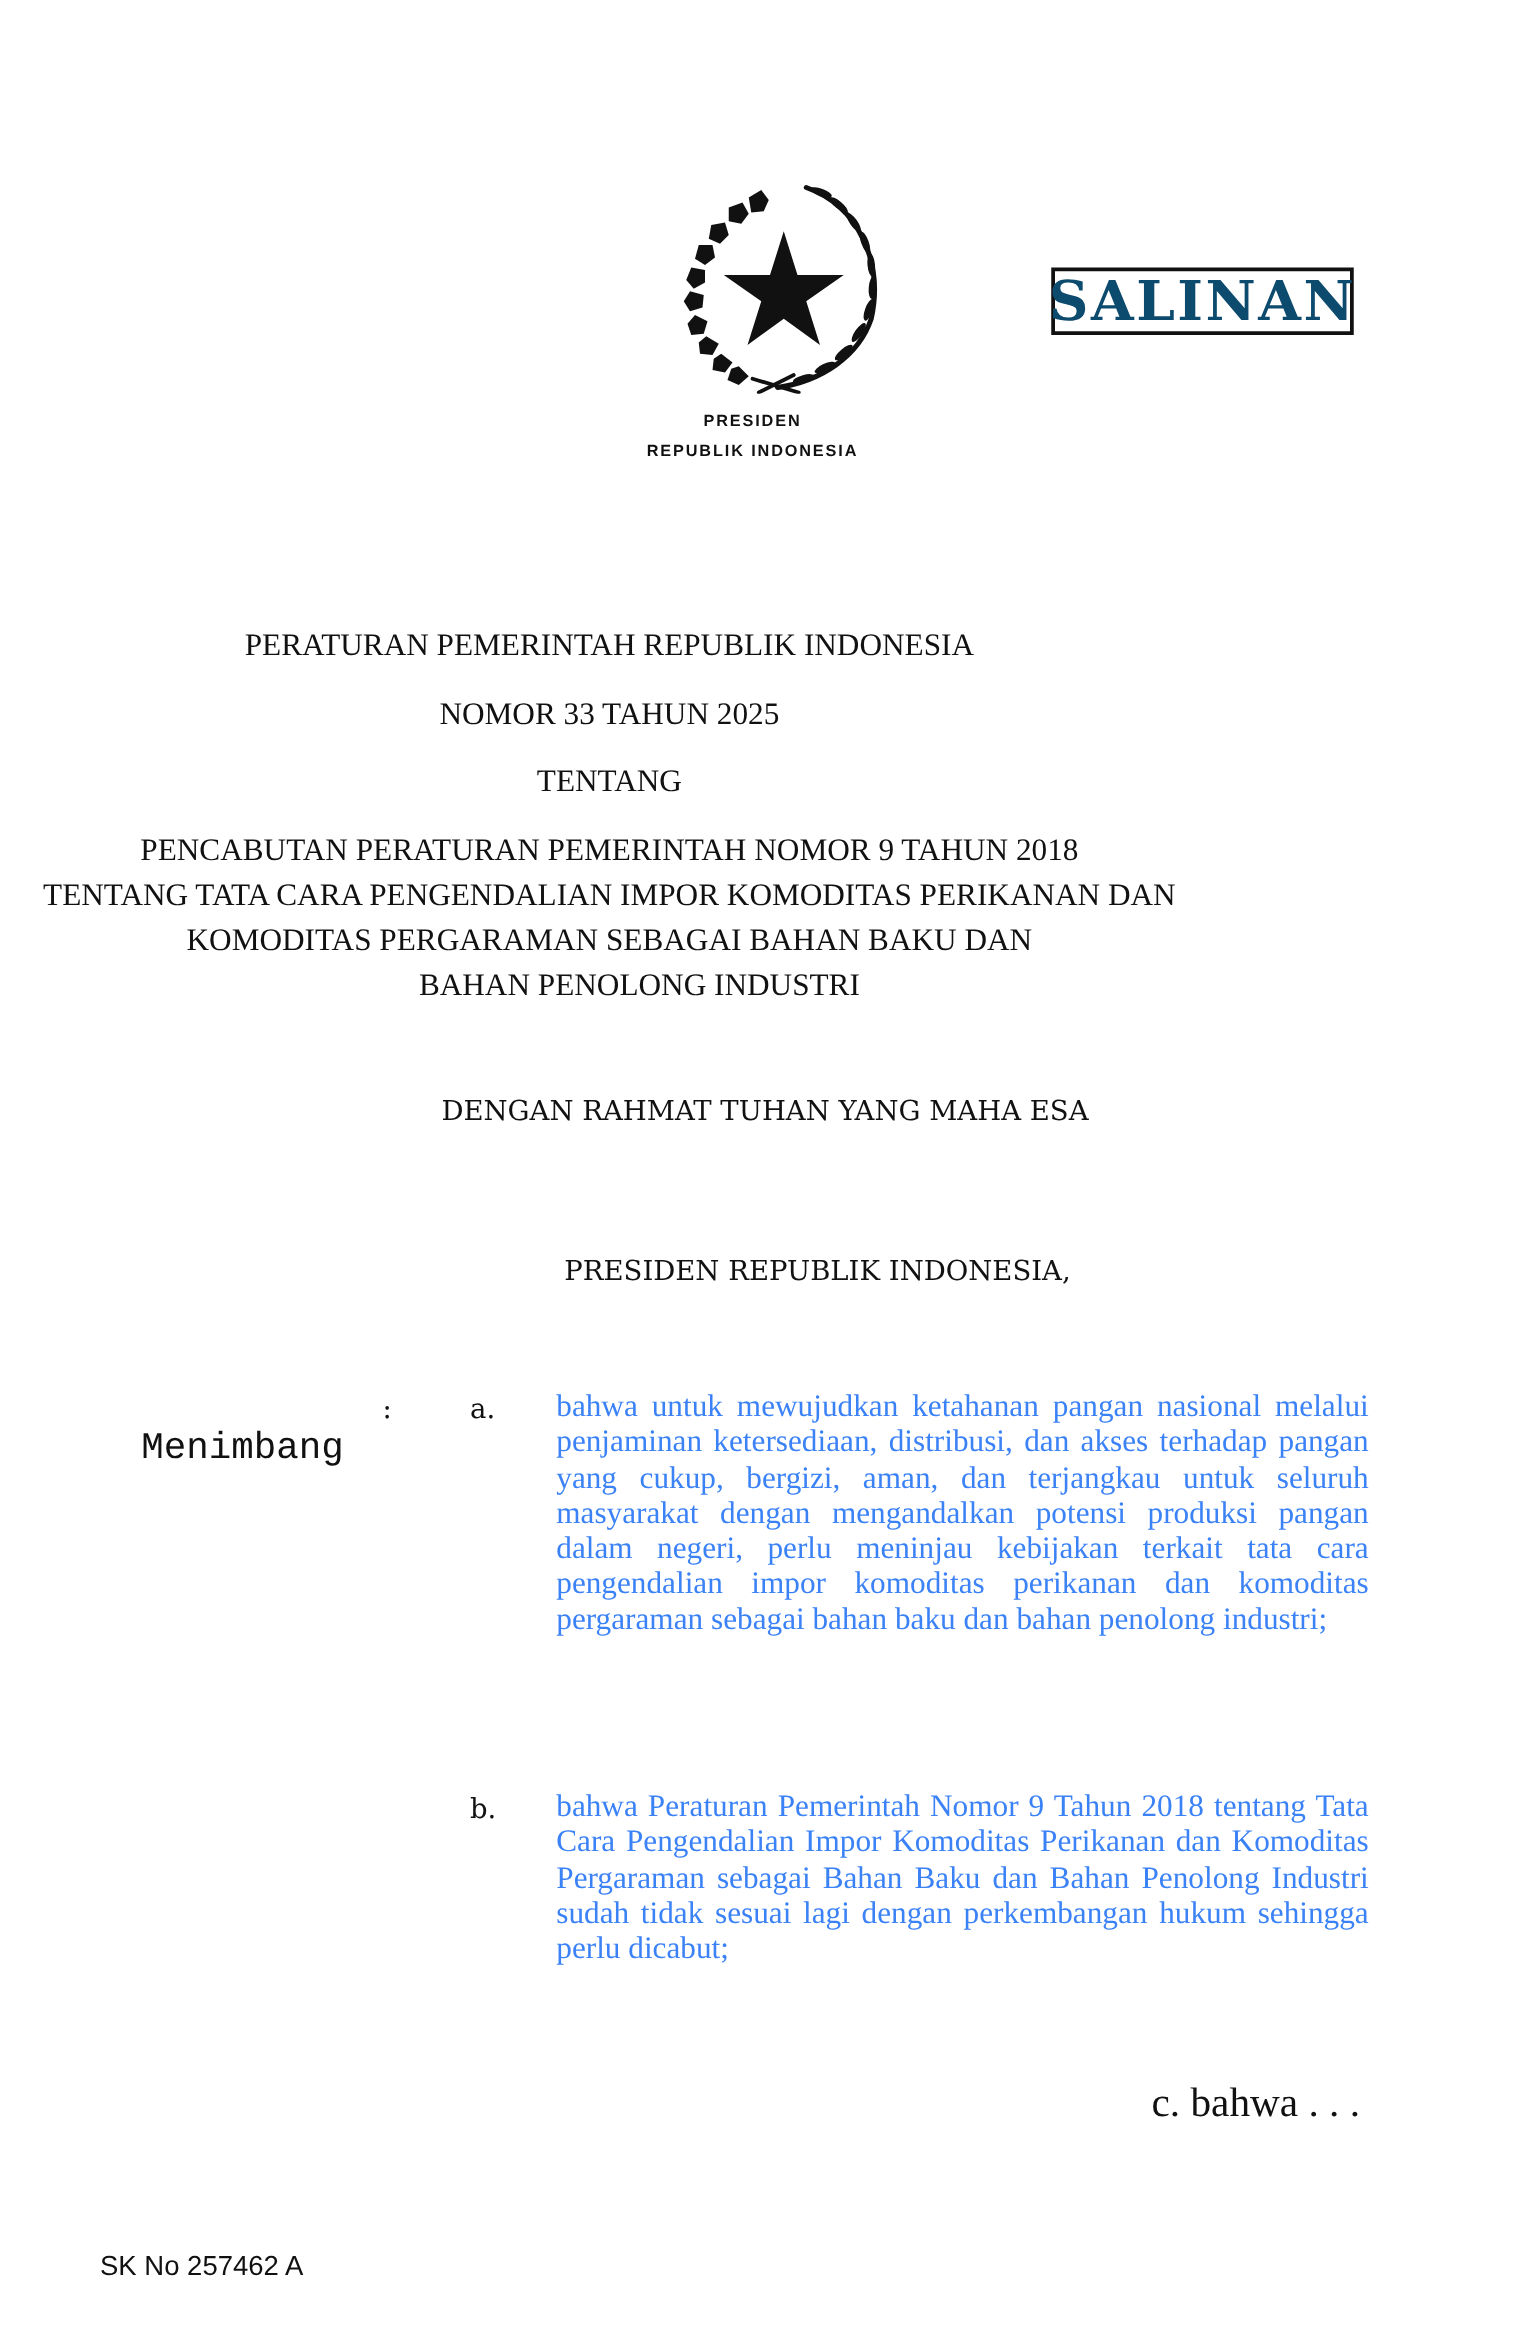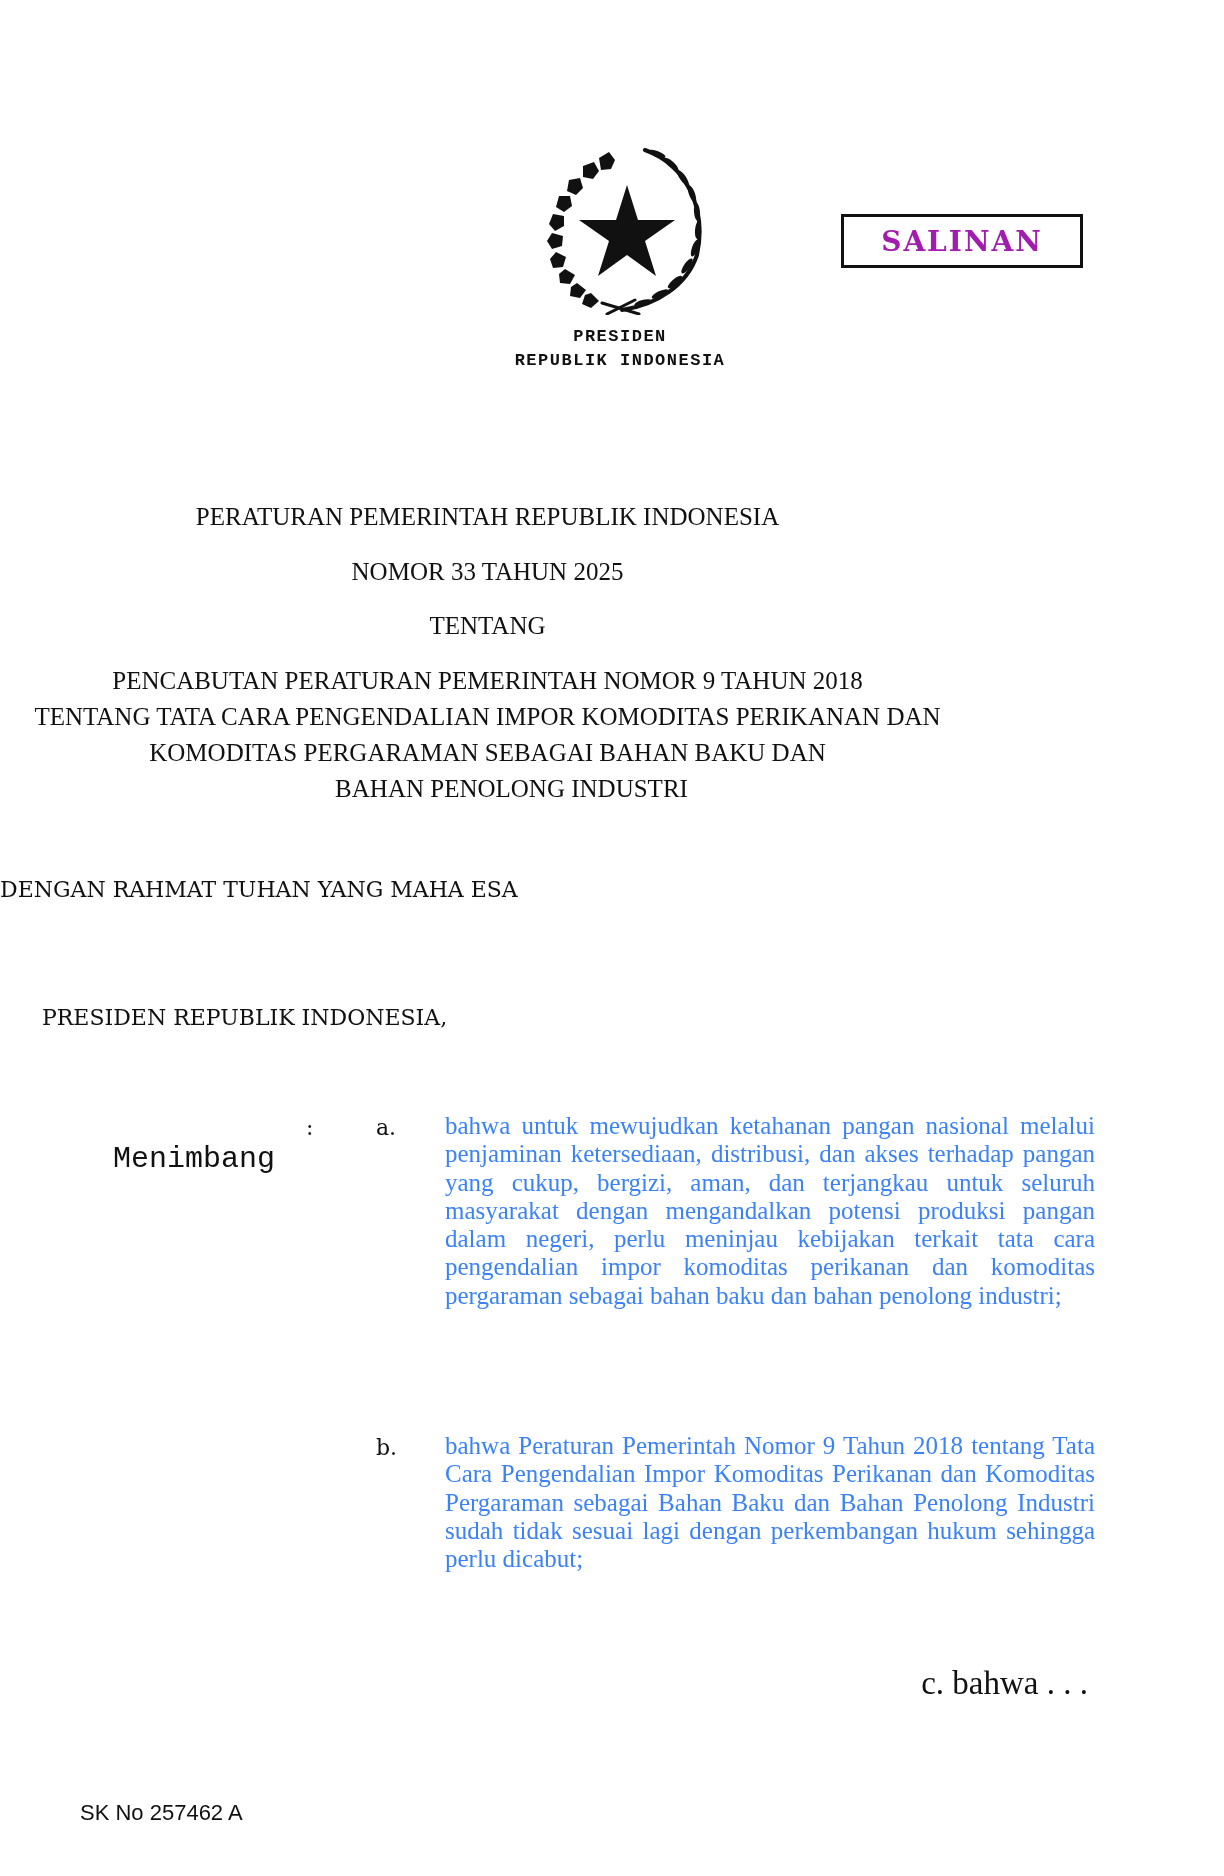--- a/index.html
+++ b/index.html
@@ -18,63 +18,64 @@
     .abs { position: absolute; }
 
     
     .emblem {
       left: 527px;
       top: 140px;
       width: 200px;
       height: 175px;
     }
     .emblem-caption {
-      left: 430px;
+      left: 412px;
       width: 380px;
       text-align: center;
-      font-family: Liberation Mono, monospace;
+      font-family: Liberation Sans, sans-serif;
       font-weight: bold;
-      font-size: 17px;
+      font-size: 13px;
       letter-spacing: 1.5px;
       line-height: 22px;
       color: #111;
     }
 
     
     .stamp {
       left: 841px;
       top: 214px;
       width: 242px;
       height: 54px;
       border: 3px solid #111;
       box-sizing: border-box;
       display: flex;
       align-items: center;
       justify-content: center;
       font-family: "DejaVu Serif", "Liberation Serif", serif;
       font-weight: bold;
-      font-size: 28px;
+      font-size: 44px;
       letter-spacing: 2px;
-      color: #a21caf;
+      color: #0c4a6e;
     }
 
     
     .title-line {
       left: 0;
       width: 975px;
       text-align: center;
       font-family: "Liberation Serif", "DejaVu Serif", serif;
       font-size: 25px;
       line-height: 30px;
       color: #111;
       transform-origin: center;
     }
     .wide-line {
       left: 0;
       width: 1224px;
+      text-align: center;
       font-family: "DejaVu Serif", "Liberation Serif", serif;
       font-size: 22px;
       line-height: 28px;
       color: #111;
     }
 
     
     .label-menimbang {
       left: 113px;
       top: 1145px;

